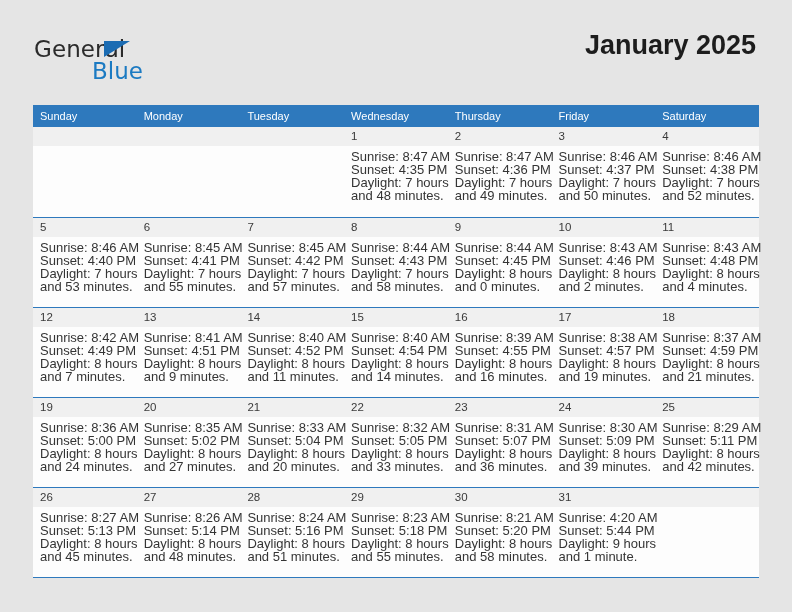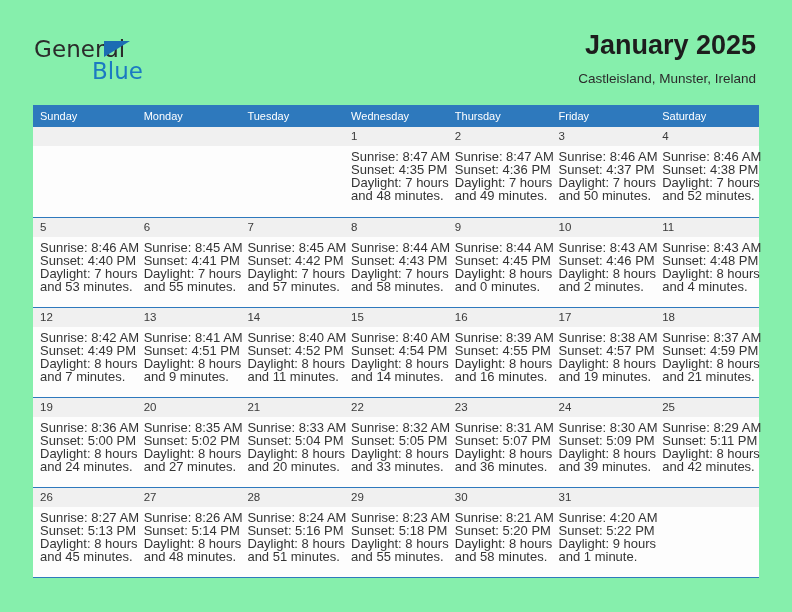--- a/index.html
+++ b/index.html
@@ -6,21 +6,21 @@
   html, body {
     width: 792px;
     height: 612px;
     background: #ffffff;
     font-family: "Liberation Sans", sans-serif;
   }
   .page {
     position: relative;
     width: 792px;
     height: 612px;
-    background: #86efac;
+    background: #e5e5e5;
   }
 
   
   .top {
     position: absolute;
     left: 0; top: 0;
     width: 792px;
     height: 100px;
   }
   .logo {
@@ -131,21 +131,20 @@
   <div class="top">
 
     <div class="logo">
       <span class="logo-general">General</span>
       <span class="logo-tri"></span>
       <span class="logo-blue">Blue</span>
     </div>
 
     <div class="title-block">
       <div class="cal-title">January 2025</div>
-      <div class="cal-subtitle">Castleisland, Munster, Ireland</div>
     </div>
 
   </div>
 
   <table class="cal">
     <thead>
       <tr>
         <th>Sunday</th>
         <th>Monday</th>
         <th>Tuesday</th>
@@ -441,21 +440,21 @@
               <div>Sunrise: 8:21 AM</div>
               <div>Sunset: 5:20 PM</div>
               <div>Daylight: 8 hours</div>
               <div>and 58 minutes.</div>
             </div>
           </td>
           <td>
             <span class="daynum">31</span>
             <div class="details">
               <div>Sunrise: 4:20 AM</div>
-              <div>Sunset: 5:22 PM</div>
+              <div>Sunset: 5:44 PM</div>
               <div>Daylight: 9 hours</div>
               <div>and 1 minute.</div>
             </div>
           </td>
           <td>
             <span class="daynum empty"></span>
           </td>
         </tr>
       </tbody>
   </table>

